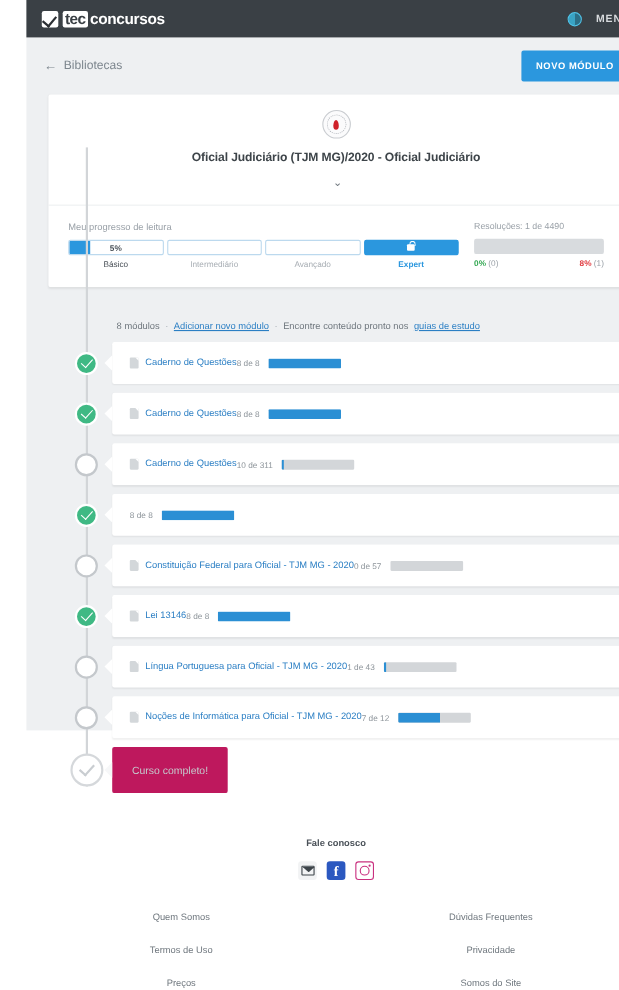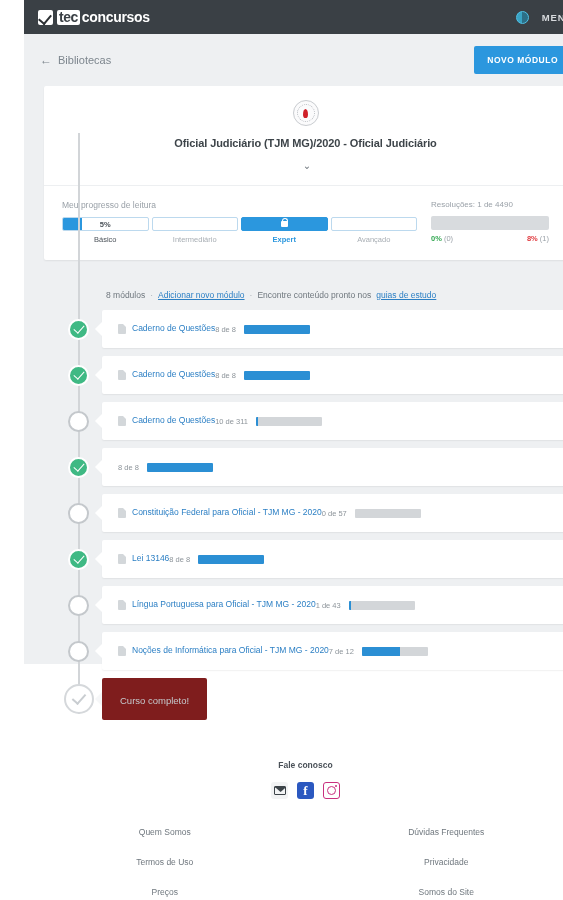--- a/index.html
+++ b/index.html
@@ -169,21 +169,21 @@
   .final-node {
     position:absolute; left:40px; width:30px; height:30px; border-radius:50%;
     background:#ffffff; border:2px solid #d5d8db; z-index:2;
     display:flex; align-items:center; justify-content:center;
   }
   .final-node:after {
     content:""; width:6px; height:11px; border:solid #c9cdd1;
     border-width:0 2px 2px 0; transform:rotate(42deg); margin-top:-3px;
   }
   .final-card {
-    margin-left:78px; background:#7f1d1d; border-radius:2px;
+    margin-left:78px; background:#be185d; border-radius:2px;
     padding:12px 18px; position:relative;
   }
   .final-card:before {
     content:""; position:absolute; left:-7px; top:50%; margin-top:-7px;
     width:0; height:0; border-top:7px solid transparent;
     border-bottom:7px solid transparent; border-right:7px solid #f6f7f8;
   }
   .final-text { font-size:9.5px; color:#c5c9cd; }
 
   
@@ -263,30 +263,30 @@
               </div>
               <div class="step-name active">Básico</div>
             </div>
             <div class="step">
               <div class="step-bar">
                 <span class="pct"></span>
               </div>
               <div class="step-name">Intermediário</div>
             </div>
             <div class="step">
+              <div class="step-bar">
+                <span class="pct"></span>
+              </div>
+              <div class="step-name">Avançado</div>
+            </div>
+            <div class="step">
               <div class="step-bar locked">
                 <span class="lock-ico"></span>
               </div>
               <div class="step-name expert">Expert</div>
-            </div>
-            <div class="step">
-              <div class="step-bar">
-                <span class="pct"></span>
-              </div>
-              <div class="step-name">Avançado</div>
             </div>
           </div>
       </div>
       <div class="res-block">
         <div class="res-label">Resoluções: 1 de 4490</div>
         <div class="res-bar"></div>
         <div class="res-stats">
           <span class="res-ok"><b>0%</b> <span>(0)</span></span>
           <span class="res-bad"><b>8%</b> <span>(1)</span></span>
         </div>

